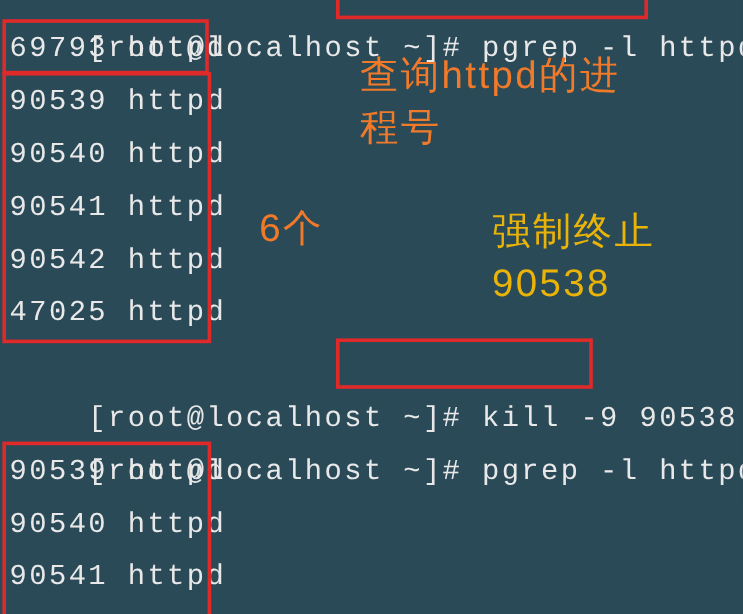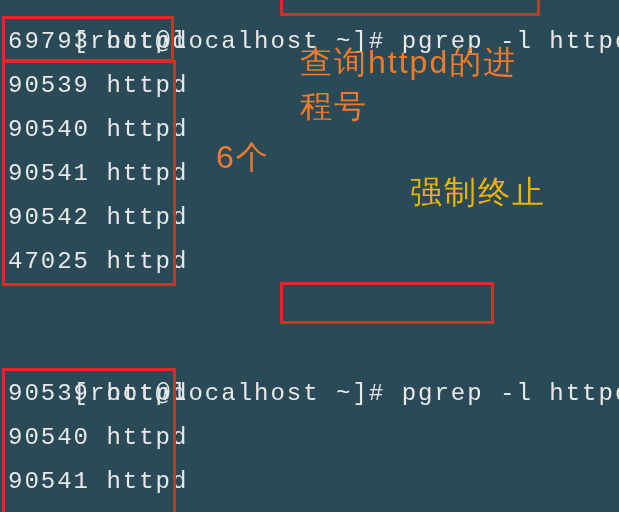--- a/index.html
+++ b/index.html
@@ -49,34 +49,38 @@
     <span>[root@localhost ~]# </span><span>pgrep -l httpd</span>
   </div>
 
   <div class="line" style="top:20px">69793 httpd</div>
   <div class="line" style="top:64px">90539 httpd</div>
   <div class="line" style="top:108px">90540 httpd</div>
   <div class="line" style="top:152px">90541 httpd</div>
   <div class="line" style="top:196px">90542 httpd</div>
   <div class="line" style="top:240px">47025 httpd</div>
 
+  <div class="line" style="top:284px">
+    <span>[root@localhost ~]# </span><span>kill -9 90538</span>
+  </div>
 
   <div class="line" style="top:328px">
     <span>[root@localhost ~]# </span><span>pgrep -l httpd</span>
   </div>
 
   <div class="line" style="top:372px">90539 httpd</div>
   <div class="line" style="top:416px">90540 httpd</div>
   <div class="line" style="top:460px">90541 httpd</div>
   <div class="line" style="top:504px">90542 httpd</div>
 
   <div class="box" style="left:280px; top:-26px;  width:260px; height:42px"></div>
   <div class="box" style="left:2px;   top:16px;   width:172px; height:46px"></div>
   <div class="box" style="left:2px;   top:60px;   width:174px; height:226px"></div>
   <div class="box" style="left:280px; top:282px;  width:214px; height:42px"></div>
   <div class="box" style="left:2px;   top:368px;  width:174px; height:230px"></div>
 
   <div class="annot orange" style="left:300px; top:84px">程号</div>
   <div class="annot orange" style="left:300px; top:40px">查询httpd的进</div>
-  <div class="annot orange" style="left:216px; top:135px">6个</div>
+  <div class="annot orange" style="left:216px; top:168px">6个</div>
   <div class="annot red" style="left:410px; top:170px">强制终止</div>
+  <div class="annot red" style="left:410px; top:214px">90538</div>
 
 </div>
 
 </body></html>

